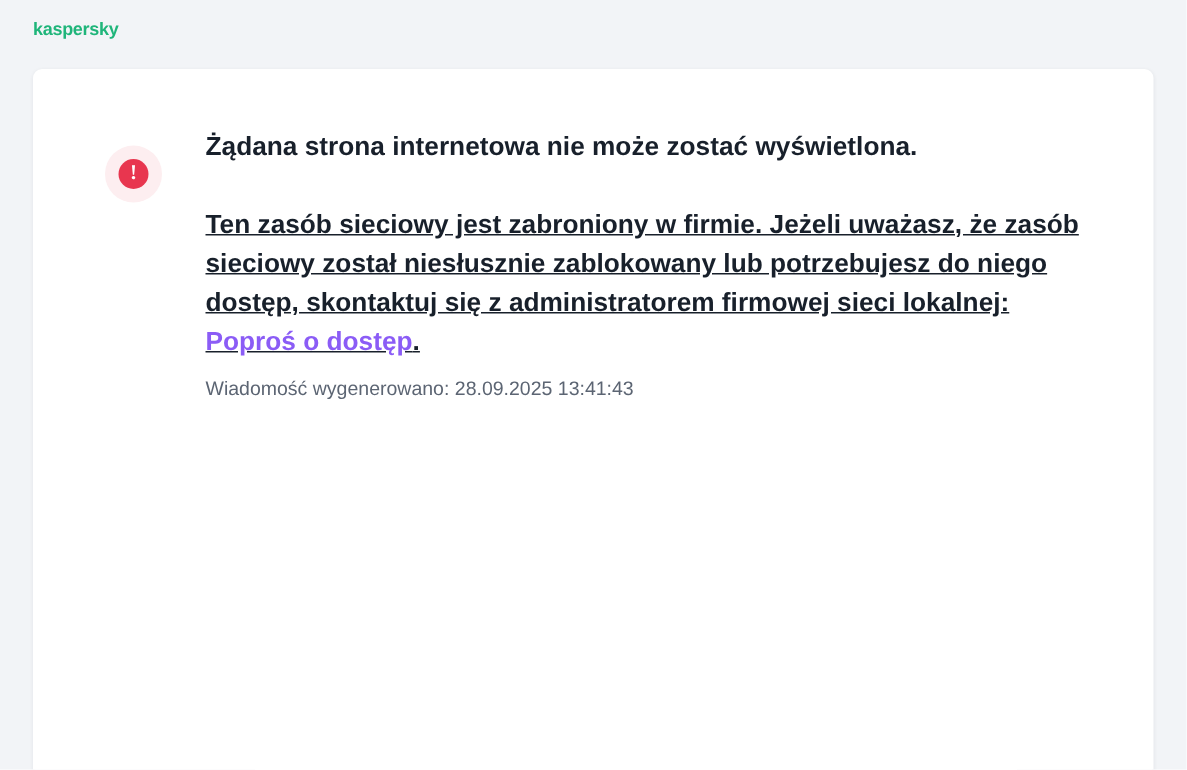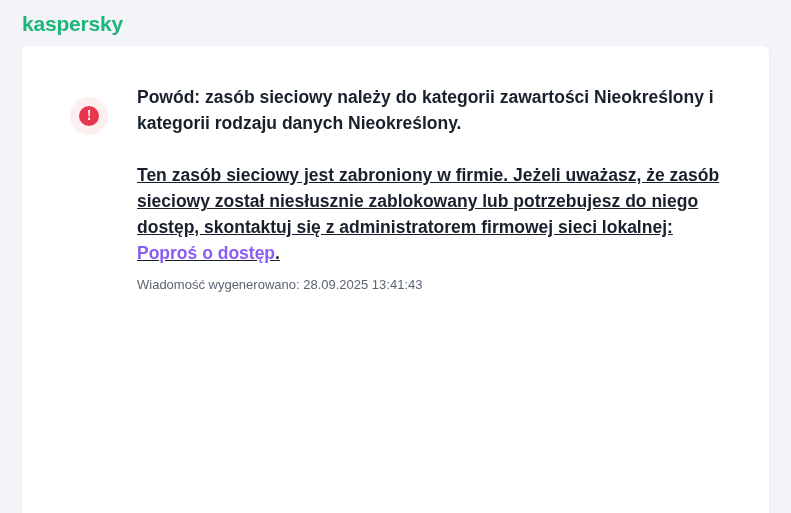--- a/index.html
+++ b/index.html
@@ -16,21 +16,21 @@
   .page {
     position: relative;
     width: 791px;
     height: 513px;
     box-sizing: border-box;
   }
   .brand {
     position: absolute;
     top: 12px;
     left: 22px;
-    font-size: 21px;
+    font-size: 12px;
     font-weight: bold;
     color: #1fb57a;
     letter-spacing: -0.2px;
     text-align: right;
   }
   .card {
     position: absolute;
     top: 46px;
     left: 22px;
     width: 747px;
@@ -118,24 +118,24 @@
 
   <div class="card">
     <div class="content">
 
       <div class="alert-icon">
         <span class="glyph">!</span>
       </div>
 
       <div class="text-block">
 
+        <p class="para">Żądana strona internetowa nie może zostać wyświetlona.</p>
 
 
 
-        <p class="para">Powód: zasób sieciowy należy do kategorii zawartości Nieokreślony i kategorii rodzaju danych Nieokreślony.</p>
 
         <p class="para last-para">
           <span>Ten zasób sieciowy jest zabroniony w firmie. Jeżeli uważasz, że zasób sieciowy został niesłusznie zablokowany lub potrzebujesz do niego dostęp, skontaktuj się z administratorem firmowej sieci lokalnej:</span><br>
           <a class="request-link" href="#">Poproś o dostęp</a><span>.</span>
         </p>
 
         <p class="timestamp">Wiadomość wygenerowano: 28.09.2025 13:41:43</p>
 
       </div>
     </div>

